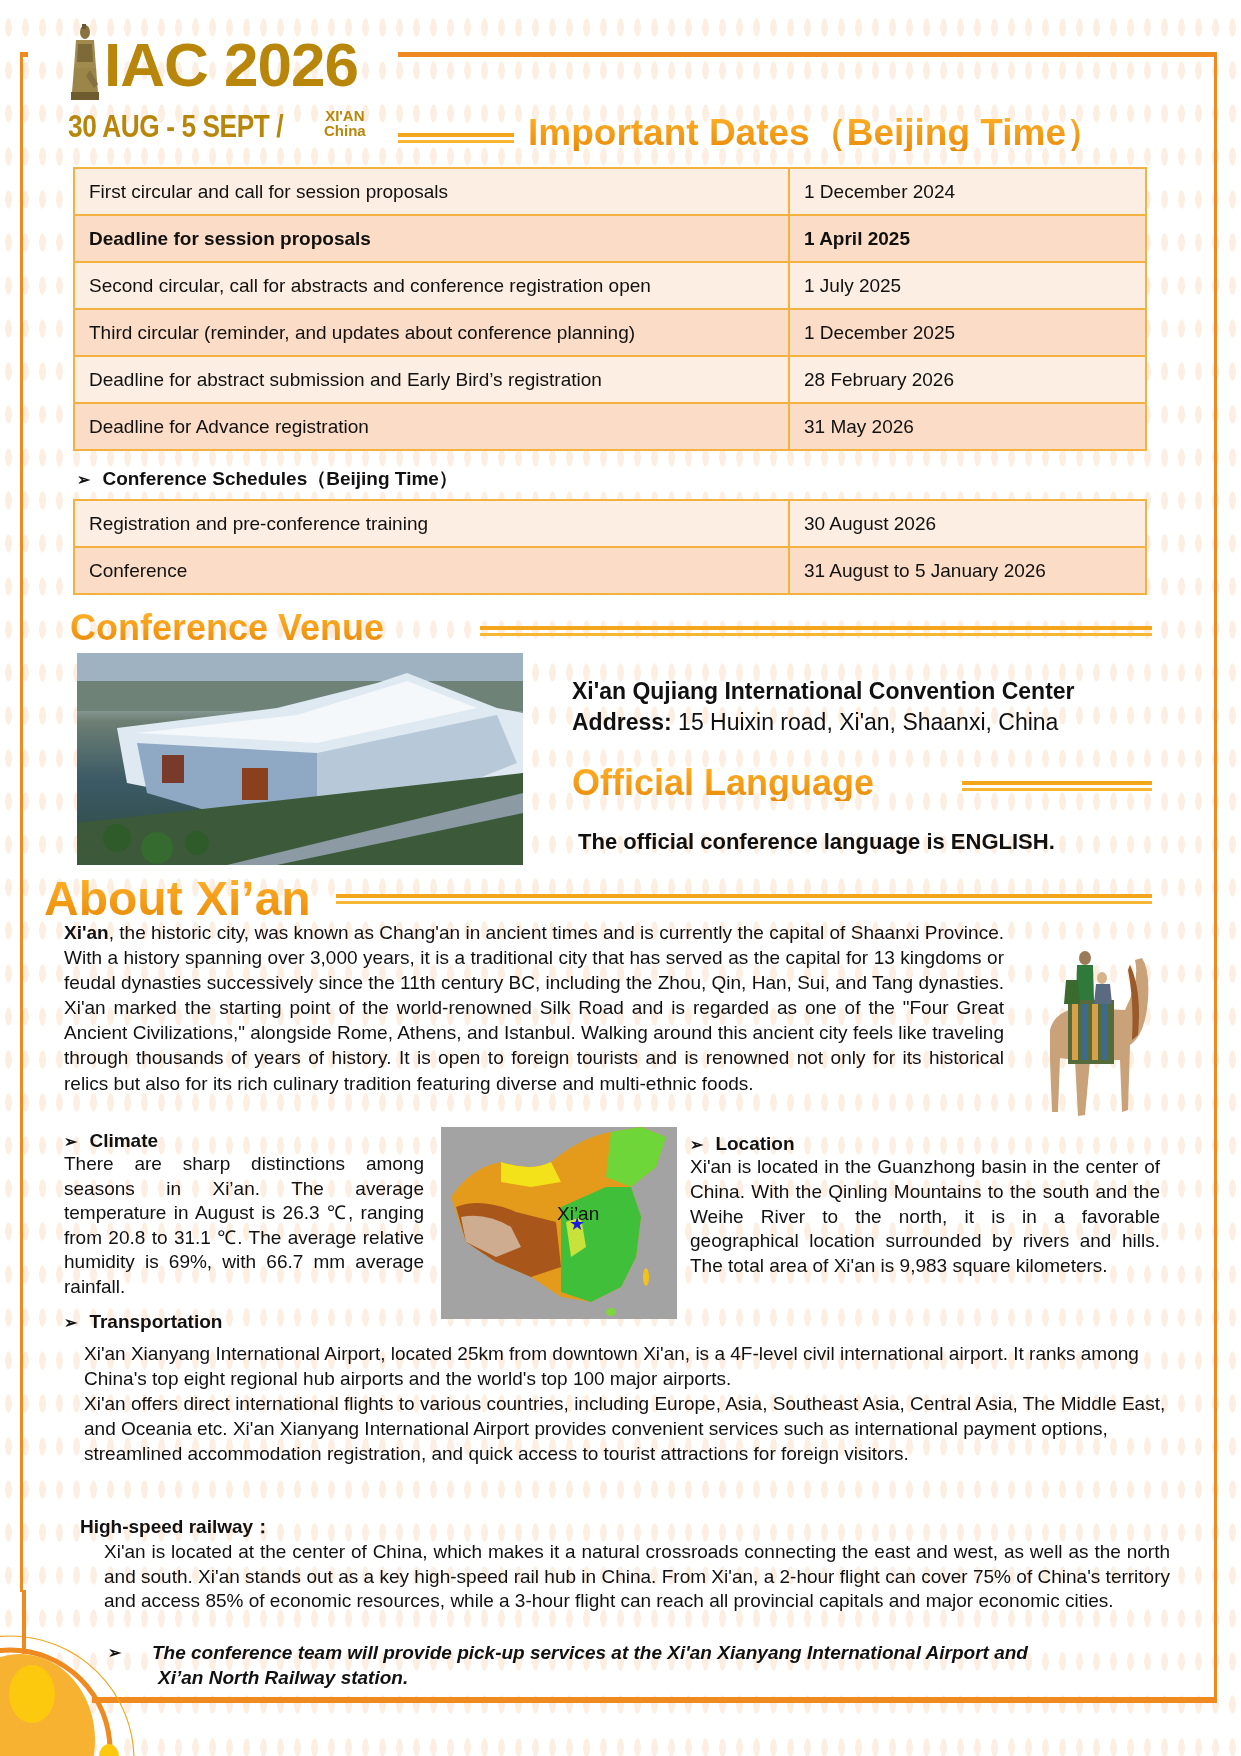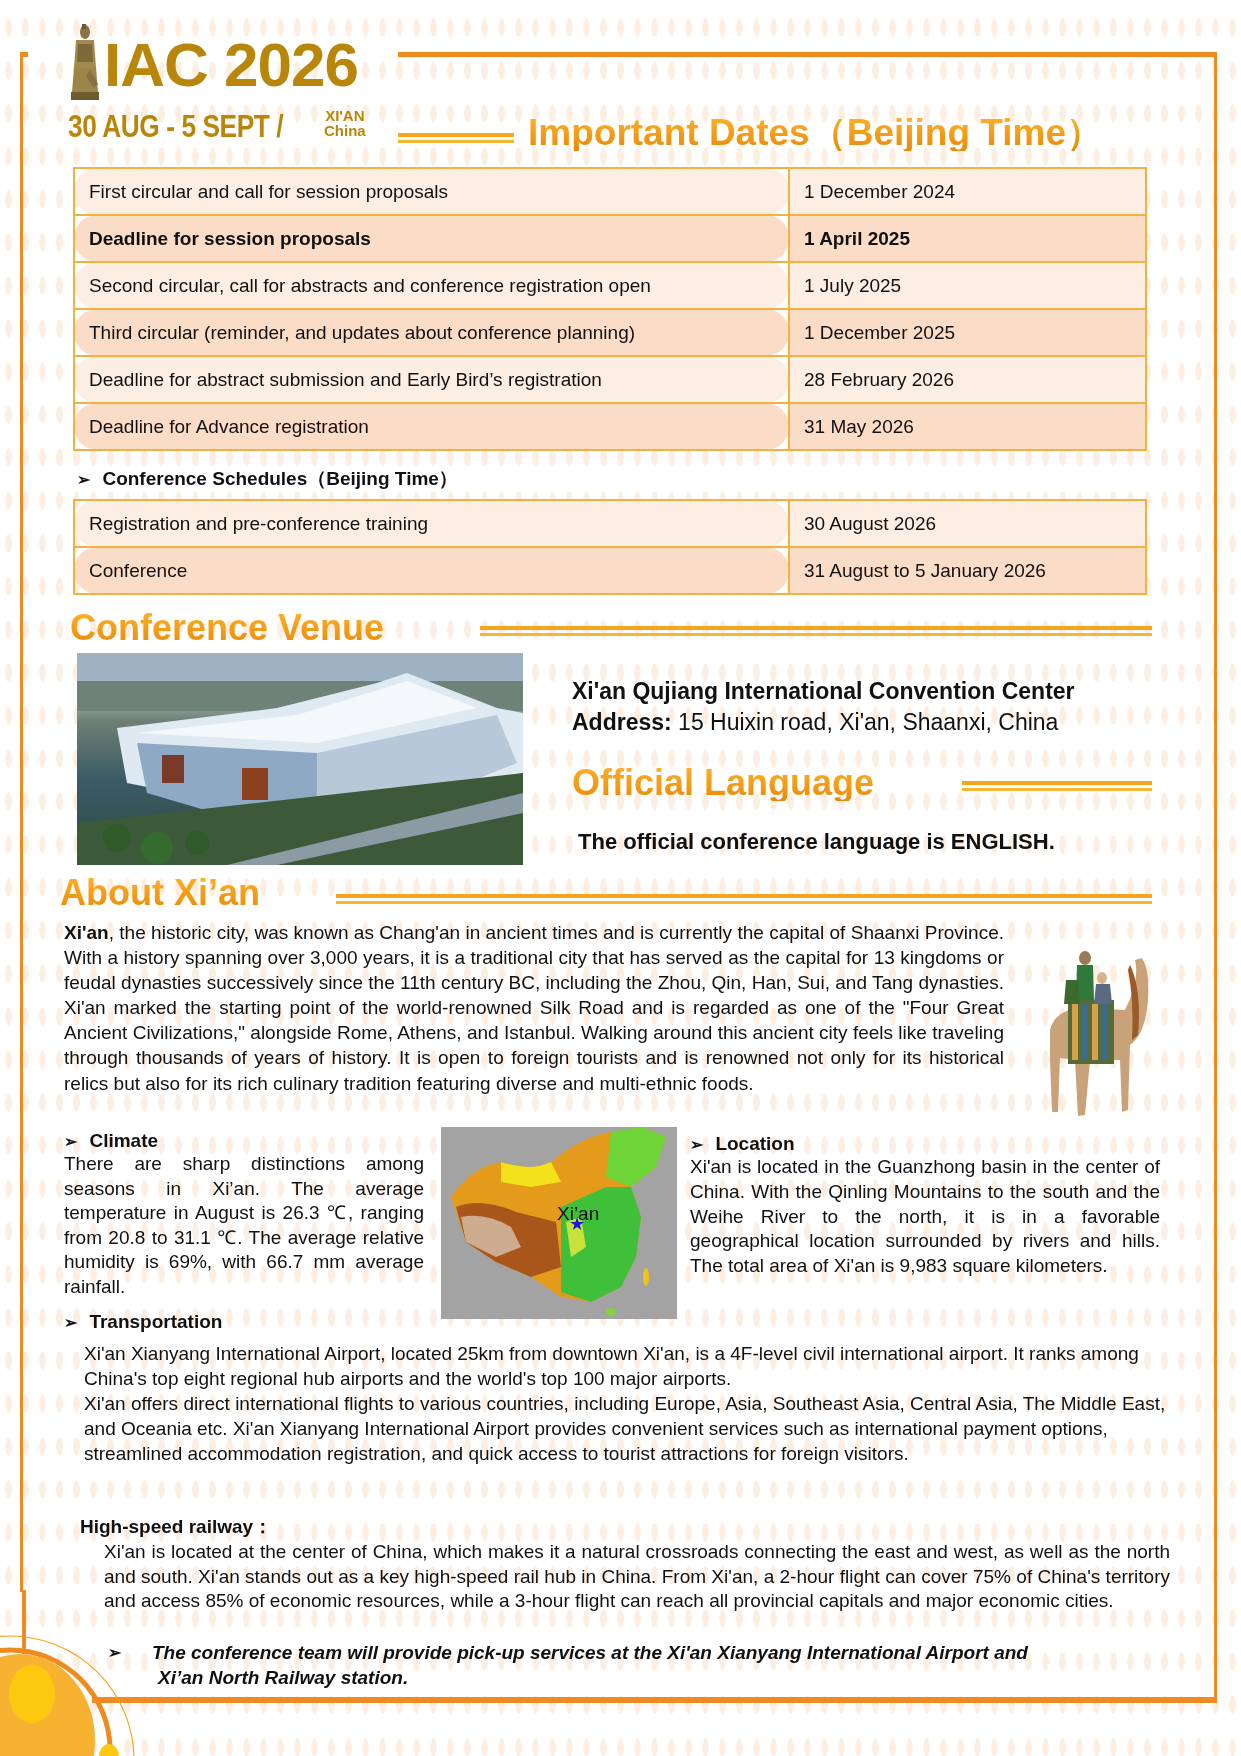--- a/index.html
+++ b/index.html
@@ -30,21 +30,21 @@
   .title-bars::before { top: 0; }
   .title-bars::after { top: 7px; height: 3px; background: #f7b733; }
 
   .section-title { position: absolute; font-weight: bold; color: #f39c12; background: linear-gradient(#ffb12a, #e98a07); -webkit-background-clip: text; background-clip: text; -webkit-text-fill-color: transparent; white-space: nowrap; line-height: 1; }
 
   table.dates { position: absolute; border-collapse: collapse; font-size: 19px; }
   table.dates td { border: 2px solid #f3b13f; padding: 0 14px; height: 47px; vertical-align: middle; }
   table.dates tr:nth-child(odd) td { background: #fdeee3; }
   table.dates tr:nth-child(even) td { background: #fbdcc7; }
   table.dates tr.bold td { font-weight: bold; }
-  .col1 { width: 715px; border-radius: 23px; }
+  .col1 { width: 715px; }
   .col2 { width: 357px; }
 
   .sub-heading { position: absolute; font-size: 19px; font-weight: bold; white-space: nowrap; }
   .arrow { display: inline-block; margin-right: 12px; font-size: 16px; }
 
   .venue-photo { position: absolute; left: 77px; top: 653px; width: 446px; height: 212px; overflow: hidden; background: linear-gradient(#8fa6b8 0%, #a7b9c4 20%, #6e7f74 32%, #3b5a66 60%, #2d4a3d 100%); }
   .venue-text { position: absolute; left: 572px; top: 676px; font-size: 23px; line-height: 31px; }
   .lang-text { position: absolute; left: 578px; top: 829px; font-size: 22px; font-weight: bold; }
 
   .about-body { position: absolute; left: 64px; top: 920px; width: 940px; font-size: 19px; line-height: 25.1px; text-align: justify; }
@@ -163,21 +163,21 @@
 
 <div class="venue-text">
   <div style="font-weight:bold;">Xi'an Qujiang International Convention Center</div>
   <div><b>Address:</b><span> 15 Huixin road, Xi'an, Shaanxi, China</span></div>
 </div>
 
 <div class="section-title" style="left:572px; top:765px; font-size:36px;">Official Language</div>
 <div class="title-bars" style="left:962px; top:781px; width:190px;"></div>
 <div class="lang-text">The official conference language is ENGLISH.</div>
 
-<div class="section-title" style="left:60px; top:875px; font-size:36px;">About Xi’an</div>
+<div class="section-title" style="left:44px; top:875px; font-size:48px;">About Xi’an</div>
 <div class="title-bars" style="left:336px; top:894px; width:816px;"></div>
 <div class="about-body"><b>Xi'an</b><span>, the historic city, was known as Chang'an in ancient times and is currently the capital of Shaanxi Province. With a history spanning over 3,000 years, it is a traditional city that has served as the capital for 13 kingdoms or feudal dynasties successively since the 11th century BC, including the Zhou, Qin, Han, Sui, and Tang dynasties. Xi'an marked the starting point of the world-renowned Silk Road and is regarded as one of the "Four Great Ancient Civilizations," alongside Rome, Athens, and Istanbul. Walking around this ancient city feels like traveling through thousands of years of history. It is open to foreign tourists and is renowned not only for its historical relics but also for its rich culinary tradition featuring diverse and multi-ethnic foods.</span></div>
 
 <svg class="camel" viewBox="0 0 122 184">
   <path d="M20 90 Q25 70 50 68 L95 70 Q110 40 105 20 L112 18 Q120 30 118 60 Q115 95 100 105 L98 170 L92 172 L90 120 L60 120 L55 175 L48 176 L45 120 L30 118 L28 172 L22 172 L20 120 Z" fill="#c9a27a"></path>
   <path d="M100 25 Q112 50 108 95 L102 100 Q104 60 98 30 Z" fill="#9a5a2a"></path>
   <rect x="38" y="60" width="46" height="64" fill="#556b3a"></rect>
   <rect x="42" y="64" width="6" height="56" fill="#d9a04a"></rect>
   <rect x="52" y="64" width="6" height="56" fill="#3f6b8a"></rect>
   <rect x="62" y="64" width="6" height="56" fill="#d9a04a"></rect>

